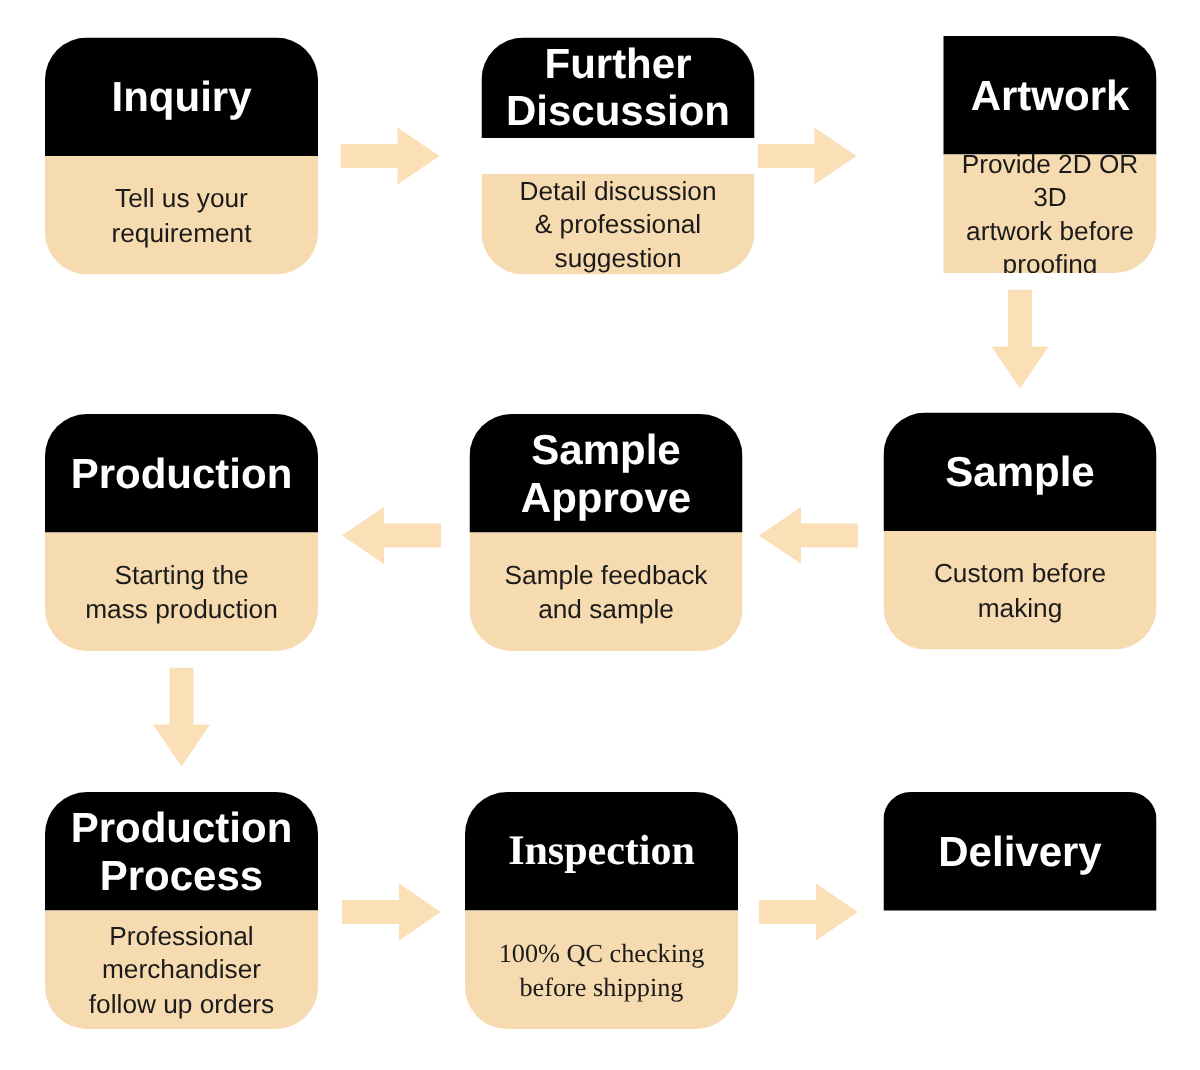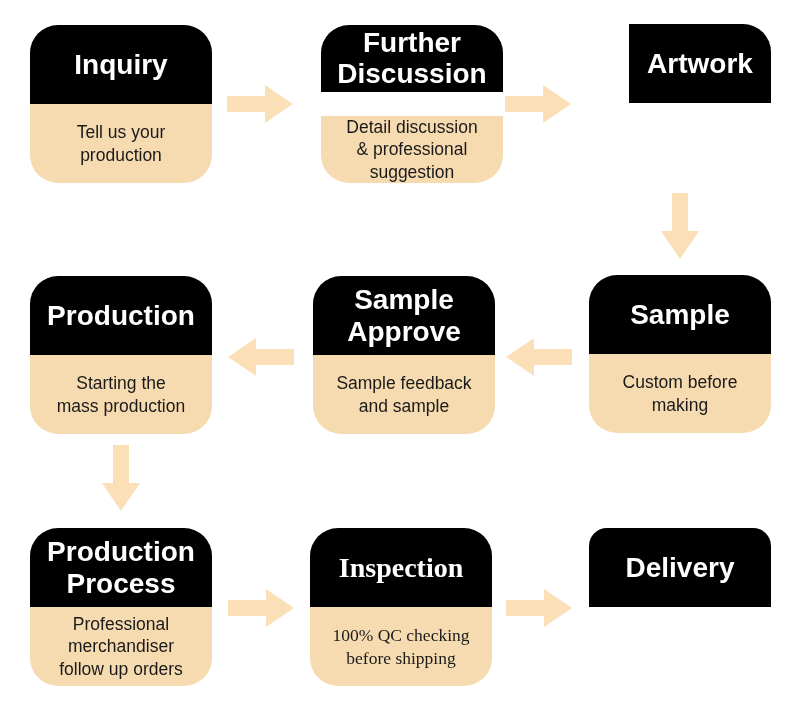--- a/index.html
+++ b/index.html
@@ -88,21 +88,21 @@
 <body>
 
 <div class="stage">
 
   <div class="card pos-r1c1">
     <div class="card-top">
       <div class="card-title">Inquiry</div>
     </div>
     <div class="card-bottom">
       <div class="card-desc">Tell us your
-production</div>
+requirement</div>
     </div>
   </div>
 
   <div class="arrow pos-a1">
     <svg width="66" height="38" viewBox="0 0 66 38">
         <polygon points="0,11 38,11 38,0 66,19 38,38 38,27 0,27" fill="currentColor"></polygon>
       </svg>
   </div>
 
   <div class="card pos-r1c2">
@@ -120,20 +120,25 @@
   <div class="arrow pos-a2">
     <svg width="66" height="38" viewBox="0 0 66 38">
         <polygon points="0,11 38,11 38,0 66,19 38,38 38,27 0,27" fill="currentColor"></polygon>
       </svg>
   </div>
 
   <div class="card pos-r1c3">
     <div class="card-top">
       <div class="card-title">Artwork</div>
     </div>
+    <div class="card-bottom">
+      <div class="card-desc">Provide 2D OR 3D
+artwork before
+proofing</div>
+    </div>
   </div>
 
   <div class="arrow pos-a3">
     <svg width="38" height="66" viewBox="0 0 38 66">
         <polygon points="11,0 27,0 27,38 38,38 19,66 0,38 11,38" fill="currentColor"></polygon>
       </svg>
   </div>
 
   <div class="card pos-r2c1">
     <div class="card-top">

